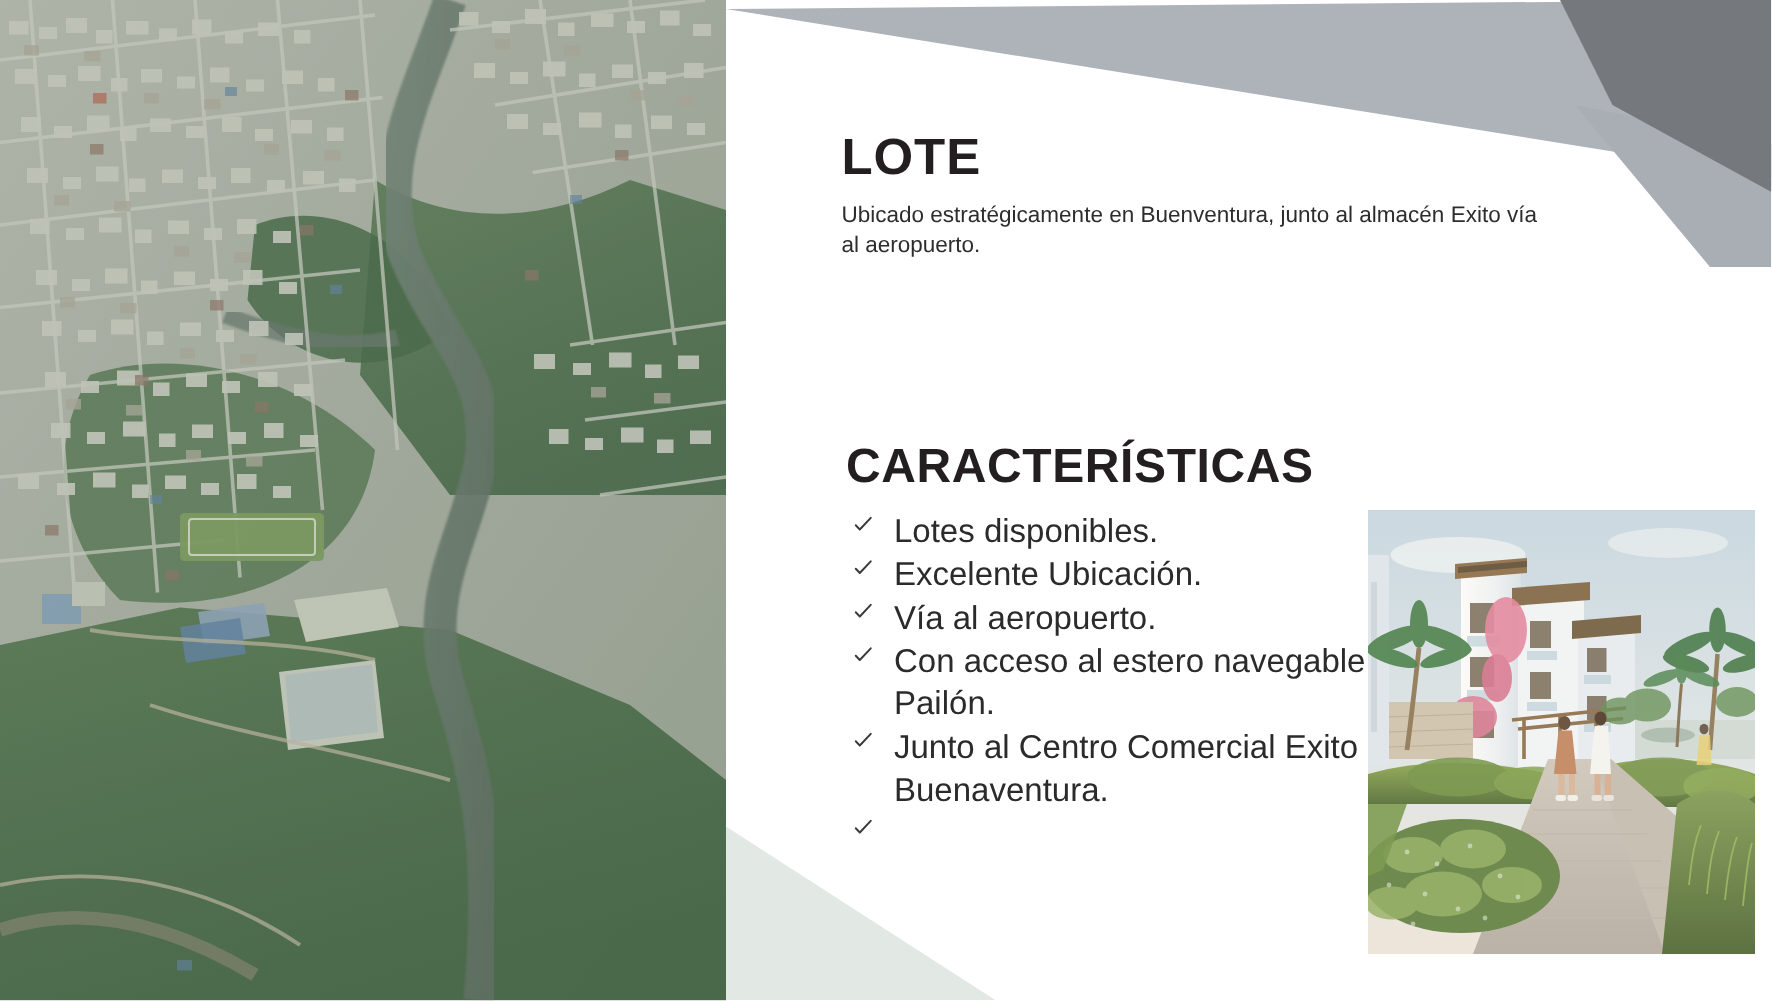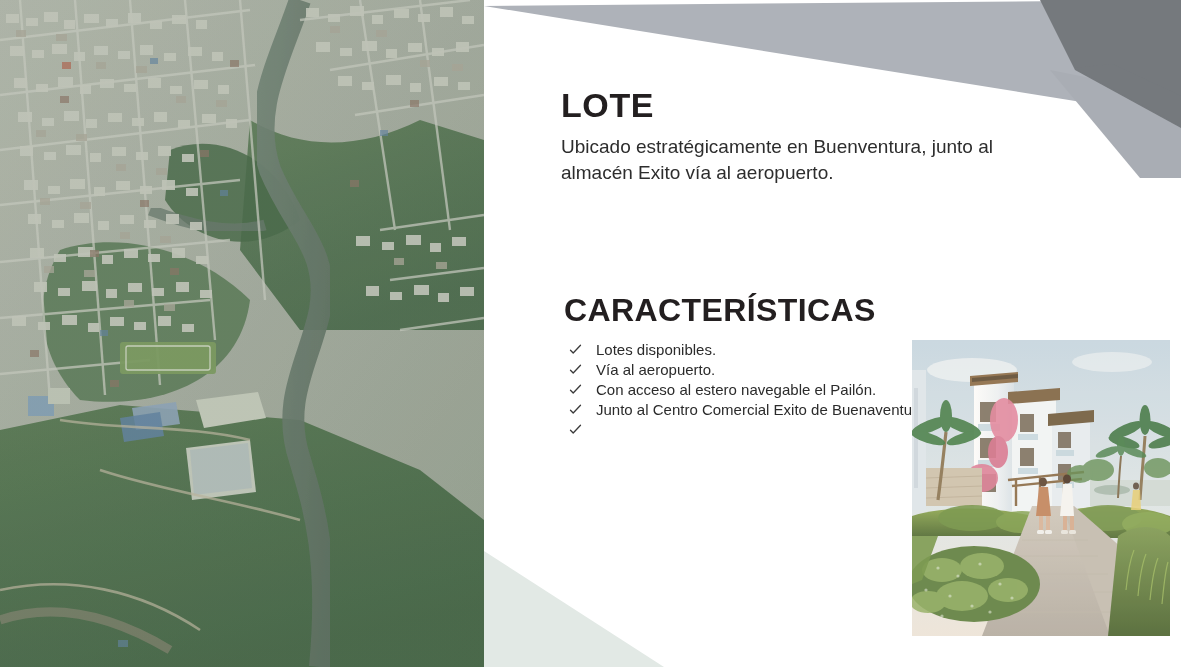--- a/index.html
+++ b/index.html
@@ -62,21 +62,21 @@
   }
   .lote-title {
     font-size: 34px;
     font-weight: bold;
     letter-spacing: 0.6px;
     color: #231f20;
     line-height: 1.05;
     margin: 0 0 10px 0;
   }
   .lote-sub {
-    font-size: 19px;
+    font-size: 15px;
     color: #2d2d2d;
     line-height: 1.38;
     margin: 0;
     max-width: 478px;
   }
 
   .carac-block {
     position: absolute;
     left: 80px;
     top: 282px;
@@ -91,21 +91,21 @@
     line-height: 1.05;
   }
   .feature-list {
     list-style: none;
     margin: 0;
     padding: 0;
   }
   .feature-item {
     position: relative;
     padding-left: 32px;
-    font-size: 15px;
+    font-size: 22px;
     line-height: 1.28;
     color: #2b2b2b;
     margin-bottom: 1px;
   }
   .feature-check {
     position: absolute;
     left: 5px;
     top: 3px;
     width: 13px;
     height: 13px;
@@ -419,20 +419,28 @@
               </svg>
           </span>
           <span>Lotes disponibles.</span>
         </li>
         <li class="feature-item">
           <span class="feature-check">
             <svg viewBox="0 0 13 13">
                 <path d="M1.5,7.2 L4.2,10 L11.5,2.2" fill="none" stroke="currentColor" stroke-width="1.3" stroke-linecap="round" stroke-linejoin="round"></path>
               </svg>
           </span>
+          <span>Excelente Ubicación.</span>
+        </li>
+        <li class="feature-item">
+          <span class="feature-check">
+            <svg viewBox="0 0 13 13">
+                <path d="M1.5,7.2 L4.2,10 L11.5,2.2" fill="none" stroke="currentColor" stroke-width="1.3" stroke-linecap="round" stroke-linejoin="round"></path>
+              </svg>
+          </span>
           <span>Vía al aeropuerto.</span>
         </li>
         <li class="feature-item">
           <span class="feature-check">
             <svg viewBox="0 0 13 13">
                 <path d="M1.5,7.2 L4.2,10 L11.5,2.2" fill="none" stroke="currentColor" stroke-width="1.3" stroke-linecap="round" stroke-linejoin="round"></path>
               </svg>
           </span>
           <span>Con acceso al estero navegable el Pailón.</span>
         </li>

